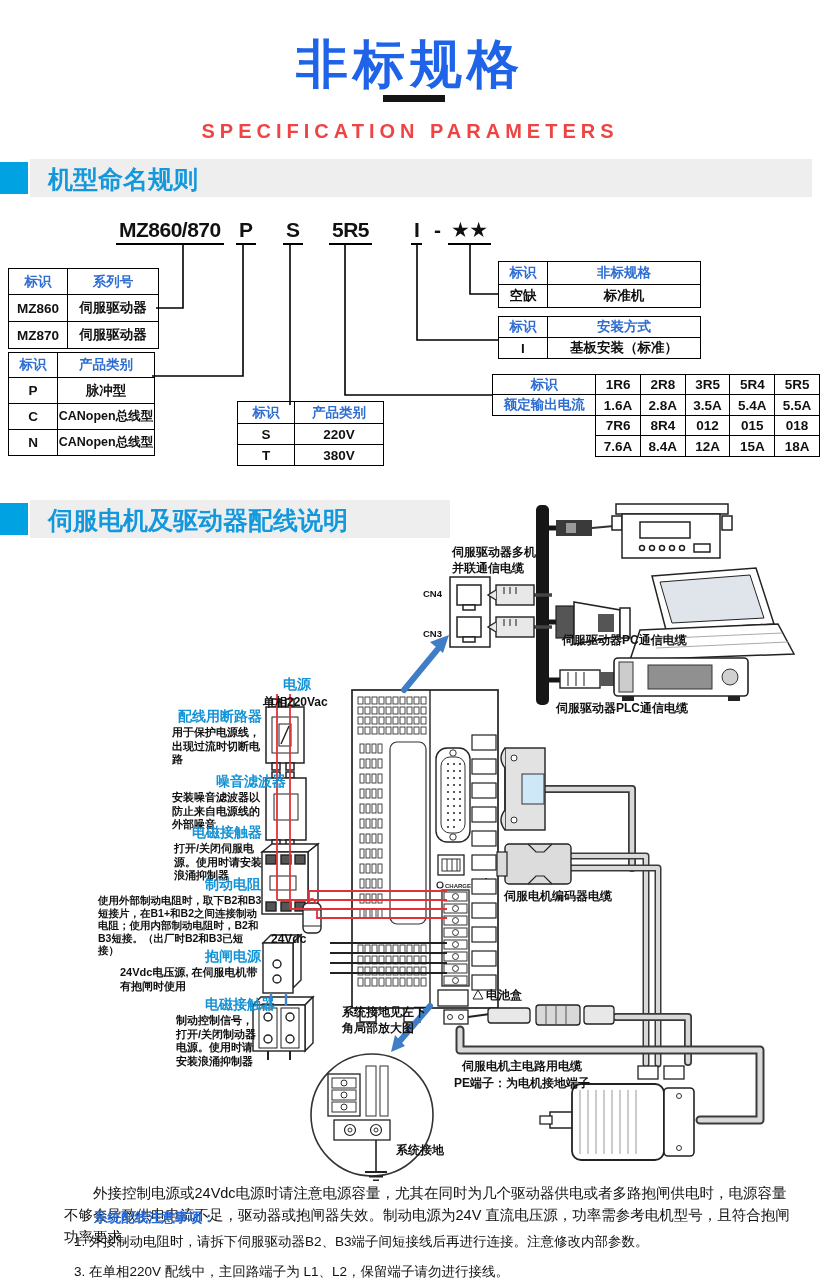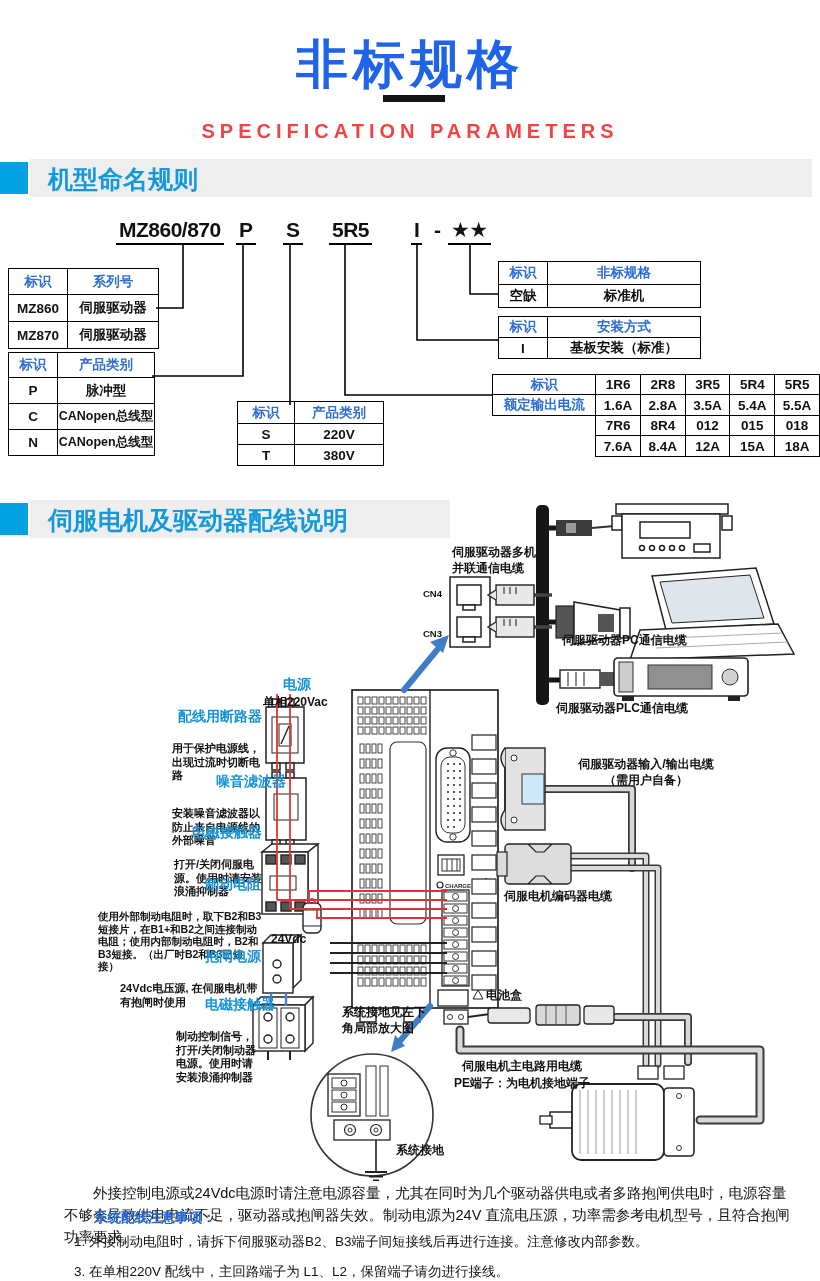--- a/index.html
+++ b/index.html
@@ -21,21 +21,21 @@
   .seg.nline{border-bottom:none;}
   
   table.spec{position:absolute;border-collapse:collapse;background:#fff;table-layout:fixed;}
   table.spec td,table.spec th{border:1.4px solid #000;text-align:center;vertical-align:middle;
        font-size:13.5px;font-weight:bold;padding:0;color:#111;overflow:hidden;white-space:nowrap;}
   table.spec th{color:#2e6dd2;}
   td.code{color:#2e6dd2;}
   td.ghost{border:none !important;background:transparent;}
   
   .lab-blue{position:absolute;font-size:14px;font-weight:bold;color:#1593d6;white-space:nowrap;z-index:5;}
-  .lab-desc{position:absolute;font-size:11px;font-weight:bold;color:#111;line-height:13.5px;z-index:5;margin-top:16px;}
+  .lab-desc{position:absolute;font-size:11px;font-weight:bold;color:#111;line-height:13.5px;z-index:5;}
   .lab-sm{position:absolute;font-size:12px;font-weight:bold;color:#111;white-space:nowrap;z-index:5;}
   .lab-tiny{position:absolute;font-size:9.5px;font-weight:bold;color:#111;z-index:5;text-align:center;}
   .blk{display:block;}
   .wrap{white-space:normal;}
   
   .note-para{position:absolute;left:64px;top:1182px;width:730px;font-size:14.5px;font-weight:500;
              line-height:22px;text-indent:2em;color:#111;}
   .note-head{position:absolute;left:94px;top:1209px;font-size:13.5px;font-weight:bold;color:#2468d4;}
   .note-item{position:absolute;left:74px;font-size:13.5px;font-weight:500;color:#111;white-space:nowrap;}
   svg{position:absolute;left:0;z-index:1;}
@@ -700,24 +700,20 @@
   <div class="lab-blue" style="left:205px;top:876px;">制动电阻</div>
   <div class="lab-desc wrap" style="left:98px;top:894px;width:164px;font-size:10.5px;line-height:12.5px;">使用外部制动电阻时，取下B2和B3短接片，在B1+和B2之间连接制动电阻；使用内部制动电阻时，B2和B3短接。（出厂时B2和B3已短接）</div>
 
   <div class="lab-sm" style="left:271px;top:932px;">24Vdc</div>
   <div class="lab-blue" style="left:205px;top:948px;">抱闸电源</div>
   <div class="lab-desc wrap" style="left:120px;top:966px;width:140px;">24Vdc电压源, 在伺服电机带有抱闸时使用</div>
 
   <div class="lab-blue" style="left:205px;top:996px;">电磁接触器</div>
   <div class="lab-desc wrap" style="left:176px;top:1014px;width:86px;">制动控制信号，打开/关闭制动器电源。使用时请安装浪涌抑制器</div>
 
-  <div class="lab-sm" style="left:575px;top:756px;width:142px;text-align:center;line-height:16px;">
-    <span class="blk">伺服驱动器输入/输出电缆</span>
-    <span class="blk">（需用户自备）</span>
-  </div>
   <div class="lab-sm" style="left:504px;top:888px;">伺服电机编码器电缆</div>
   <div class="lab-sm" style="left:486px;top:987px;">电池盒</div>
   <div class="lab-sm" style="left:342px;top:1004px;line-height:16px;">
     <span class="blk">系统接地见左下</span>
     <span class="blk">角局部放大图</span>
   </div>
   <div class="lab-sm" style="left:452px;top:1058px;width:140px;text-align:center;line-height:17px;">
     <span class="blk">伺服电机主电路用电缆</span>
     <span class="blk">PE端子：为电机接地端子</span>
   </div>

